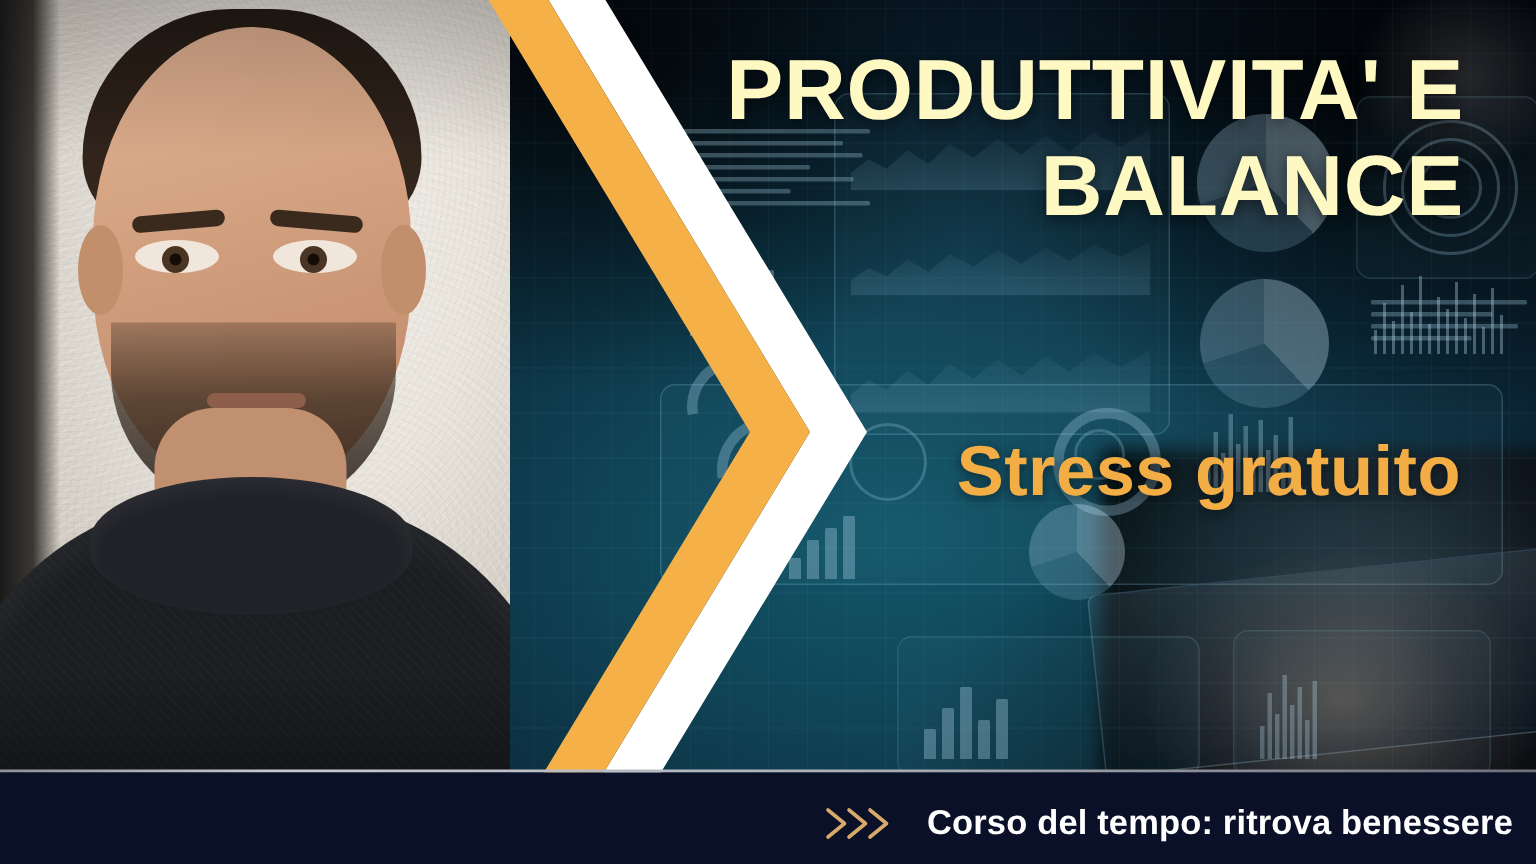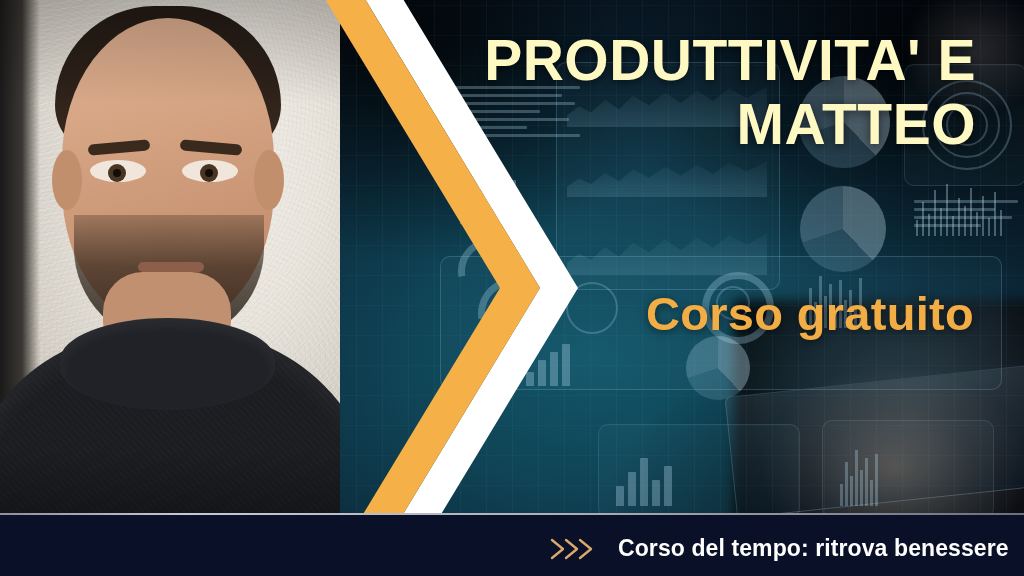--- a/index.html
+++ b/index.html
@@ -274,24 +274,24 @@
 
   <svg class="chev" viewBox="0 0 1024 576">
 
     <polygon points="362,-6 540,288 362,582 400,582 578,288 400,-6" fill="#ffffff"></polygon>
 
     <polygon points="322,-6 500,288 322,582 362,582 540,288 362,-6" fill="#F5B148"></polygon>
   </svg>
 
   <div class="title">
     <div>PRODUTTIVITA' E</div>
-    <div>MATTEO</div>
+    <div>BALANCE</div>
   </div>
 
-  <div class="subtitle">Corso gratuito</div>
+  <div class="subtitle">Stress gratuito</div>
 
 
   <div class="botline"></div>
   <div class="botbar"></div>
   <div class="tagwrap">
     <svg class="arrows" viewBox="0 0 56 26">
       <path d="M4 4 L15 13 L4 22" fill="none" stroke="#D8A96A" stroke-width="2.4" stroke-linejoin="round" stroke-linecap="round"></path>
       <path d="M18 4 L29 13 L18 22" fill="none" stroke="#D8A96A" stroke-width="2.4" stroke-linejoin="round" stroke-linecap="round"></path>
       <path d="M32 4 L43 13 L32 22" fill="none" stroke="#D8A96A" stroke-width="2.4" stroke-linejoin="round" stroke-linecap="round"></path>
     </svg>

